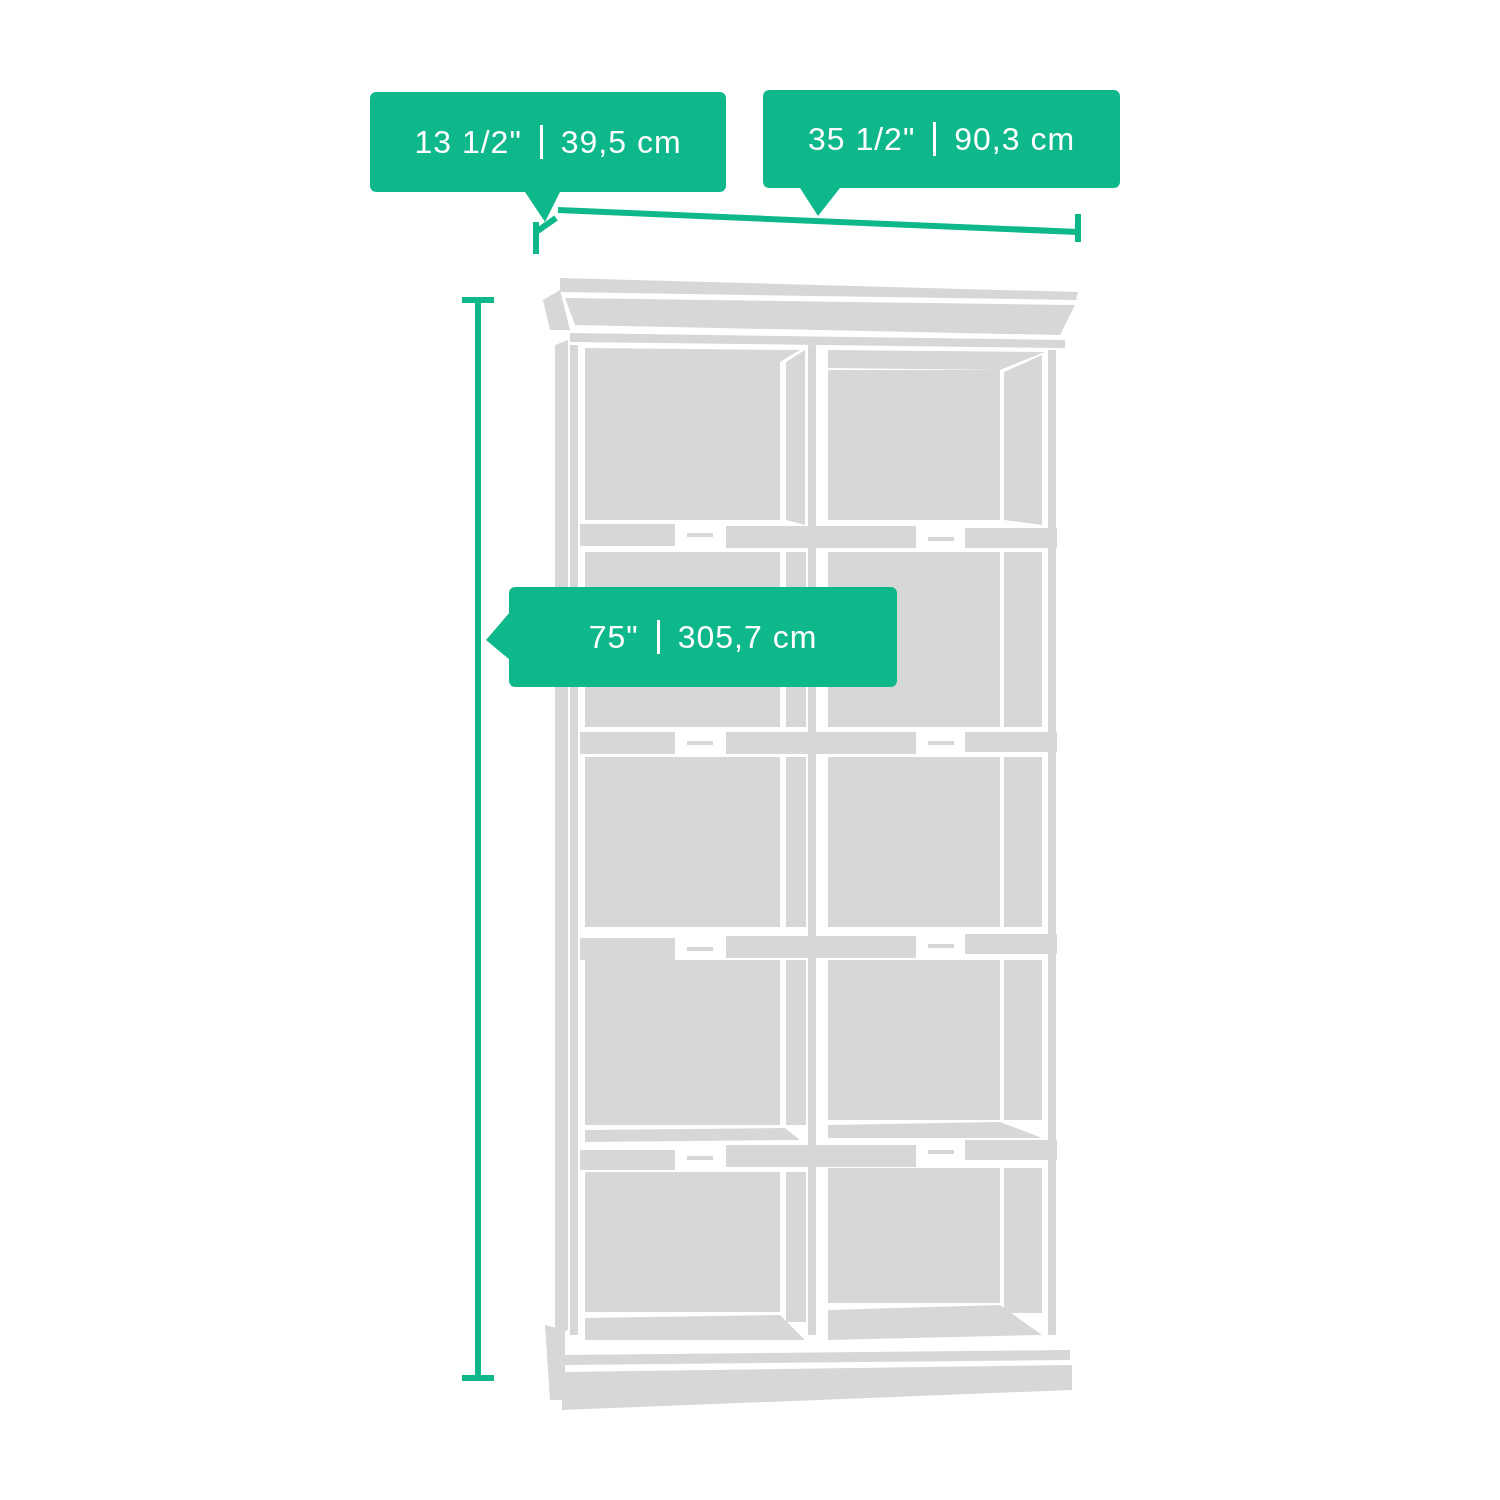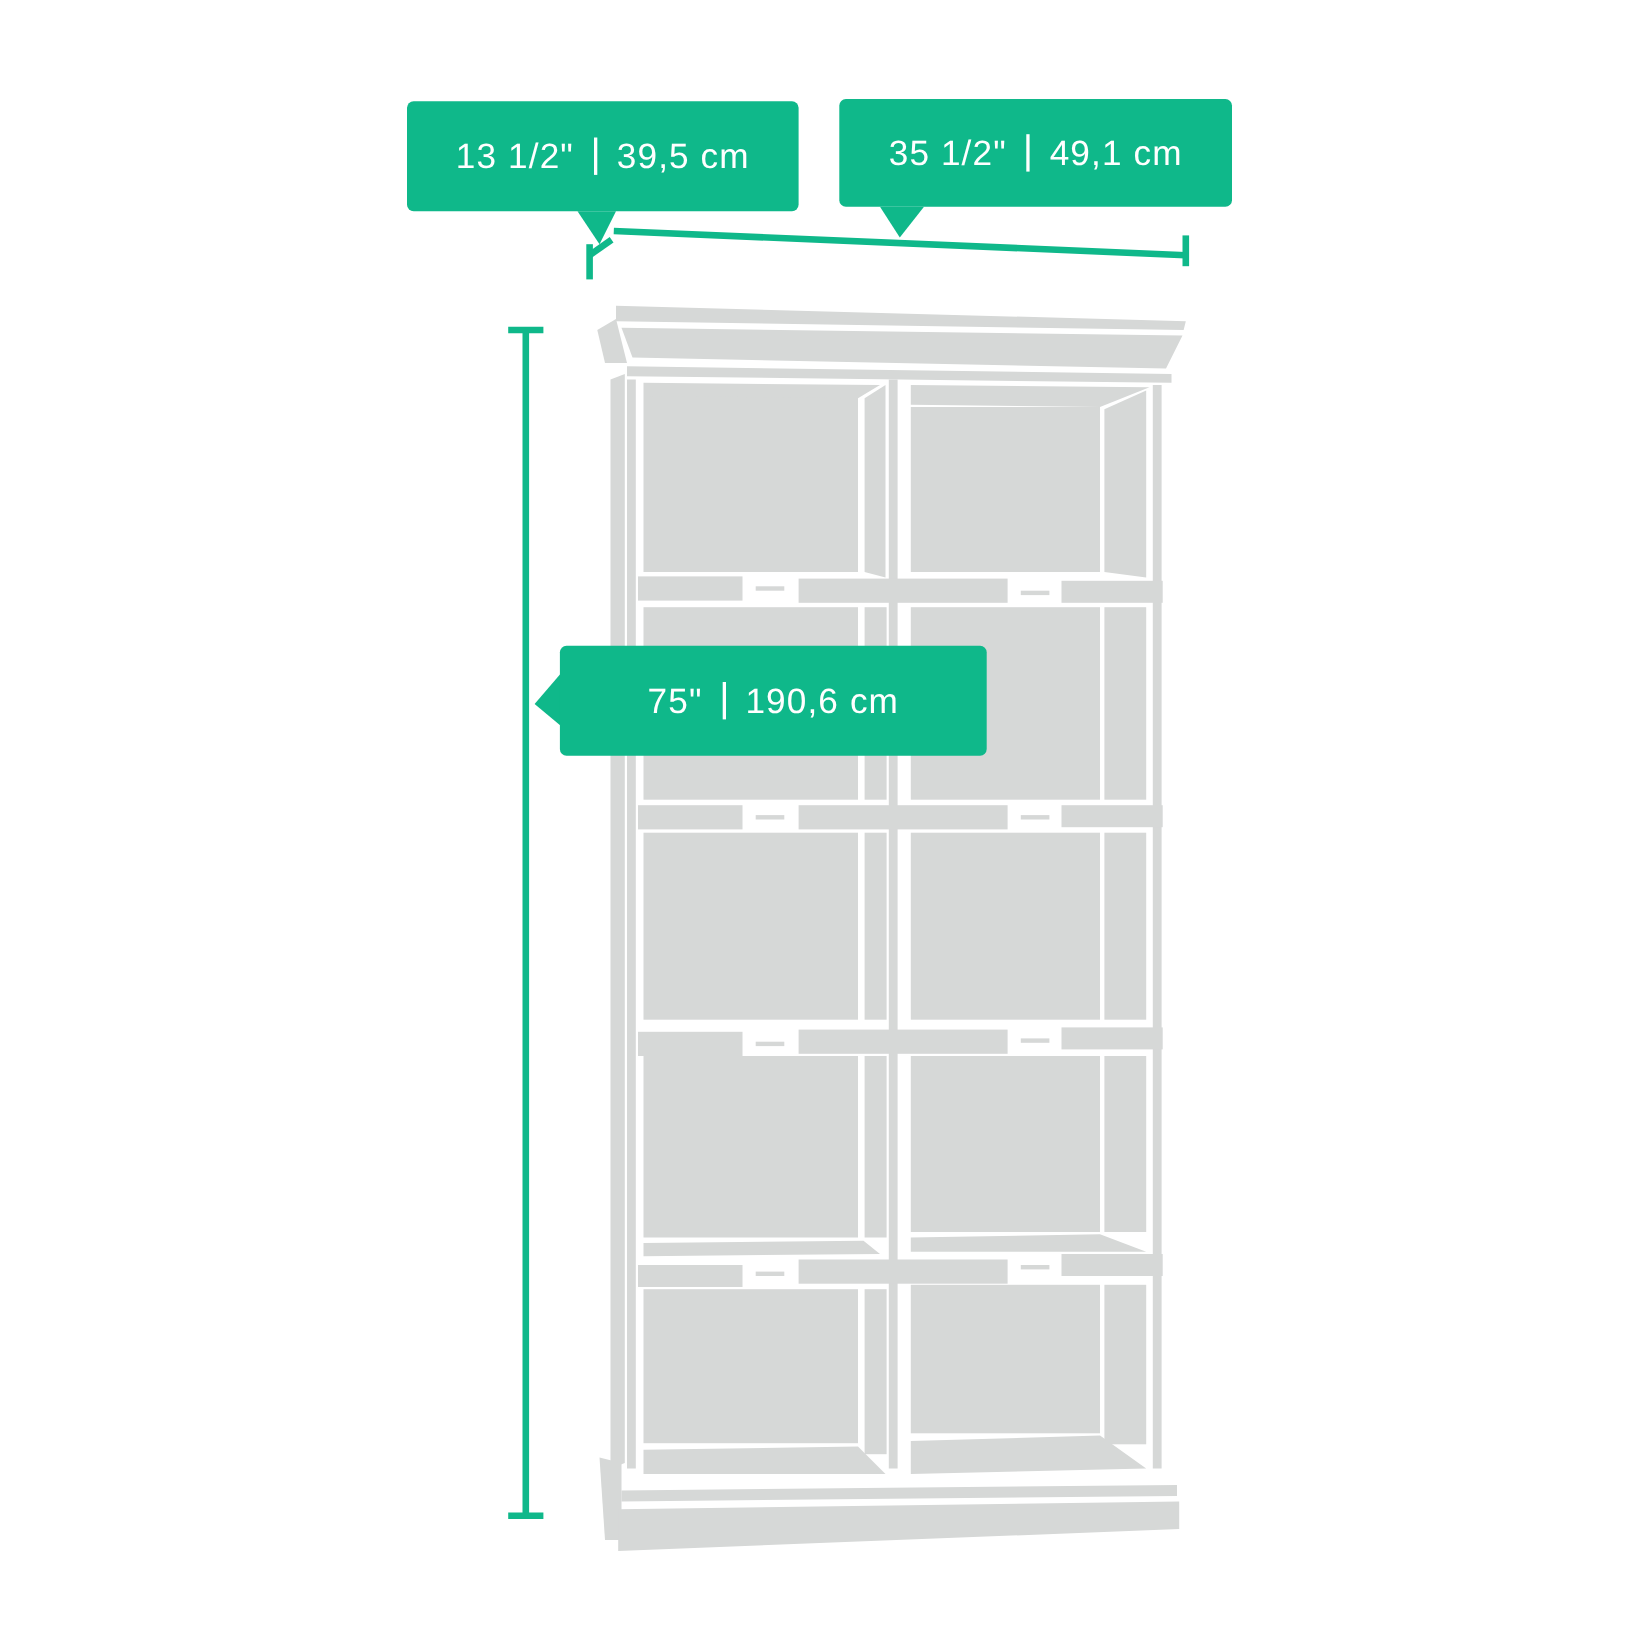--- a/index.html
+++ b/index.html
@@ -115,21 +115,21 @@
 
   <div class="label" style="left:370px; top:92px; width:356px; height:100px;">
     <span>13 1/2"</span>
     <span class="sep"></span>
     <span>39,5 cm</span>
   </div>
 
   <div class="label" style="left:763px; top:90px; width:357px; height:98px;">
     <span>35 1/2"</span>
     <span class="sep"></span>
-    <span>49,1 cm</span>
+    <span>90,3 cm</span>
   </div>
 
   <div class="label" style="left:509px; top:587px; width:388px; height:100px;">
     <span>75"</span>
     <span class="sep"></span>
-    <span>190,6 cm</span>
+    <span>305,7 cm</span>
   </div>
 </div>
 
 </body></html>

